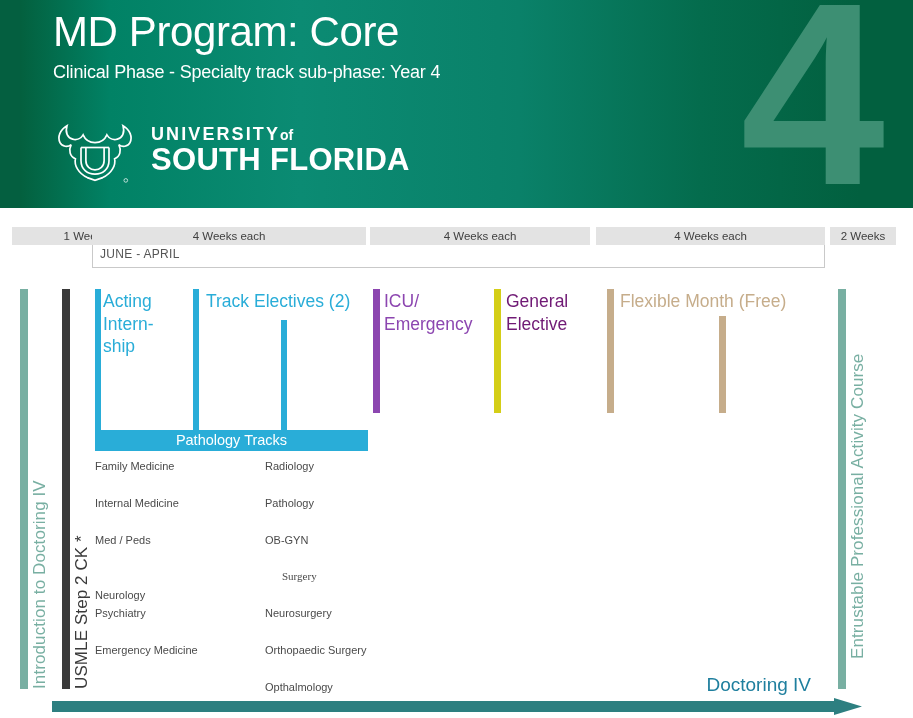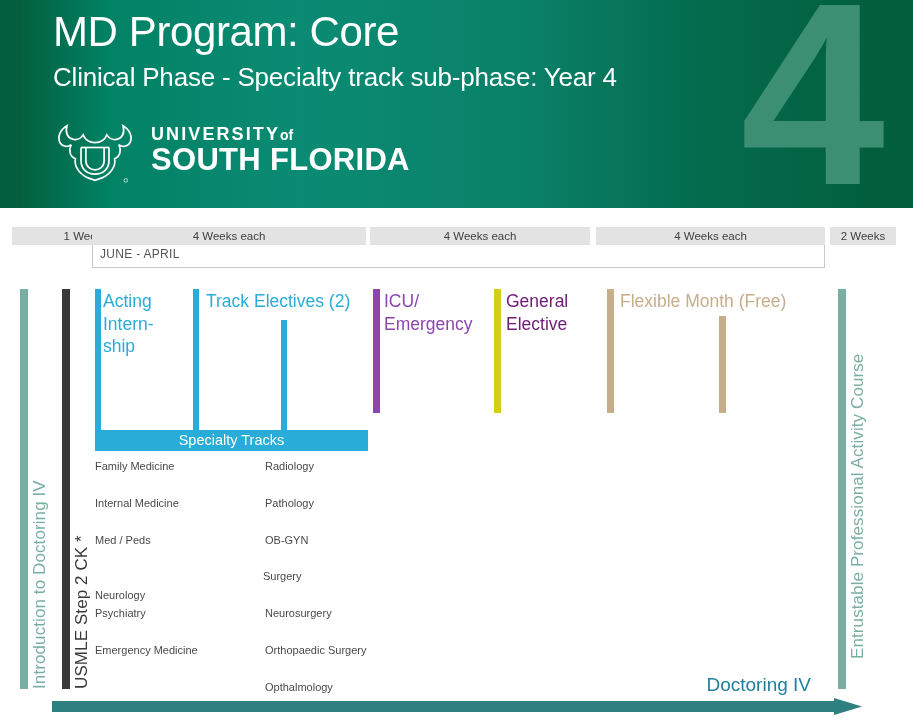--- a/index.html
+++ b/index.html
@@ -61,21 +61,21 @@
     font-size: 42px;
     font-weight: 400;
     letter-spacing: -0.4px;
     white-space: nowrap;
   }
   #title-sub {
     position: absolute;
     left: 53px;
     top: 62px;
     color: #ffffff;
-    font-size: 26px;
+    font-size: 18px;
     font-weight: 400;
     letter-spacing: -0.2px;
     white-space: nowrap;
   }
   #logo-block {
     position: absolute;
     left: 53px;
     top: 116px;
     display: flex;
     align-items: center;
@@ -258,39 +258,39 @@
     <div class="hlabel" id="label-general" style="left: 506px; top: 290px; color: #701a75;">General
 Elective</div>
 
     <div class="vbar" id="bar-flex-1" style="left: 607px; top: 289px; width: 7px; height: 124px; background: rgb(198, 173, 139);"></div>
     <div class="vbar" id="bar-flex-2" style="left: 719px; top: 316px; width: 7px; height: 97px; background: rgb(198, 173, 139);"></div>
     <div class="hlabel" id="label-flex" style="left: 620px; top: 290px; color: rgb(198, 173, 139);">Flexible Month (Free)</div>
 
     <div class="vbar" id="bar-epa" style="left: 838px; top: 289px; width: 8px; height: 400px; background: rgb(120, 175, 162);"></div>
     <div class="vlabel" id="label-epa" style="left: 848px; top: 289px; height: 370px; color: rgb(120, 175, 162);">Entrustable Professional Activity Course</div>
 
-    <div id="specialty-band" style="background: rgb(41, 173, 216);">Specialty Tracks</div>
+    <div id="specialty-band" style="background: rgb(41, 173, 216);">Pathology Tracks</div>
 
     <div id="spec-col-1"></div>
     <div id="spec-col-2"></div>
 
     <div id="doctoring-label" style="color: rgb(31, 127, 158);">Doctoring IV</div>
     <div id="arrow-wrap">
       <svg width="810" height="18" viewBox="0 0 810 18">
         <polygon id="arrow-poly" points="0,3 782,3 782,0 810,8.5 782,17 782,14 0,14" fill="#2d7f80"></polygon>
       </svg>
     </div>
 
   <div class="spec-item" style="left: 95px; top: 460px;">Family Medicine</div>
       <div class="spec-item" style="left: 95px; top: 496.8px;">Internal Medicine</div>
       <div class="spec-item" style="left: 95px; top: 533.6px;">Med / Peds</div>
       <div class="spec-item" style="left: 95px; top: 589px;">Neurology</div>
       <div class="spec-item" style="left: 95px; top: 607.2px;">Psychiatry</div>
       <div class="spec-item" style="left: 95px; top: 644px;">Emergency Medicine</div>
       <div class="spec-item" style="left: 265px; top: 460px;">Radiology</div>
       <div class="spec-item" style="left: 265px; top: 496.8px;">Pathology</div>
       <div class="spec-item" style="left: 265px; top: 533.6px;">OB-GYN</div>
-      <div class="spec-item" style="left: 263px; top: 570.4px;">Surgery</div>
+      <div class="spec-item" style="left: 282px; top: 570.4px; font-family: Liberation Serif, serif;">Surgery</div>
       <div class="spec-item" style="left: 265px; top: 607.2px;">Neurosurgery</div>
       <div class="spec-item" style="left: 265px; top: 644px;">Orthopaedic Surgery</div>
       <div class="spec-item" style="left: 265px; top: 680.8px;">Opthalmology</div>
     </div>
 </div>
 
 </body></html>

